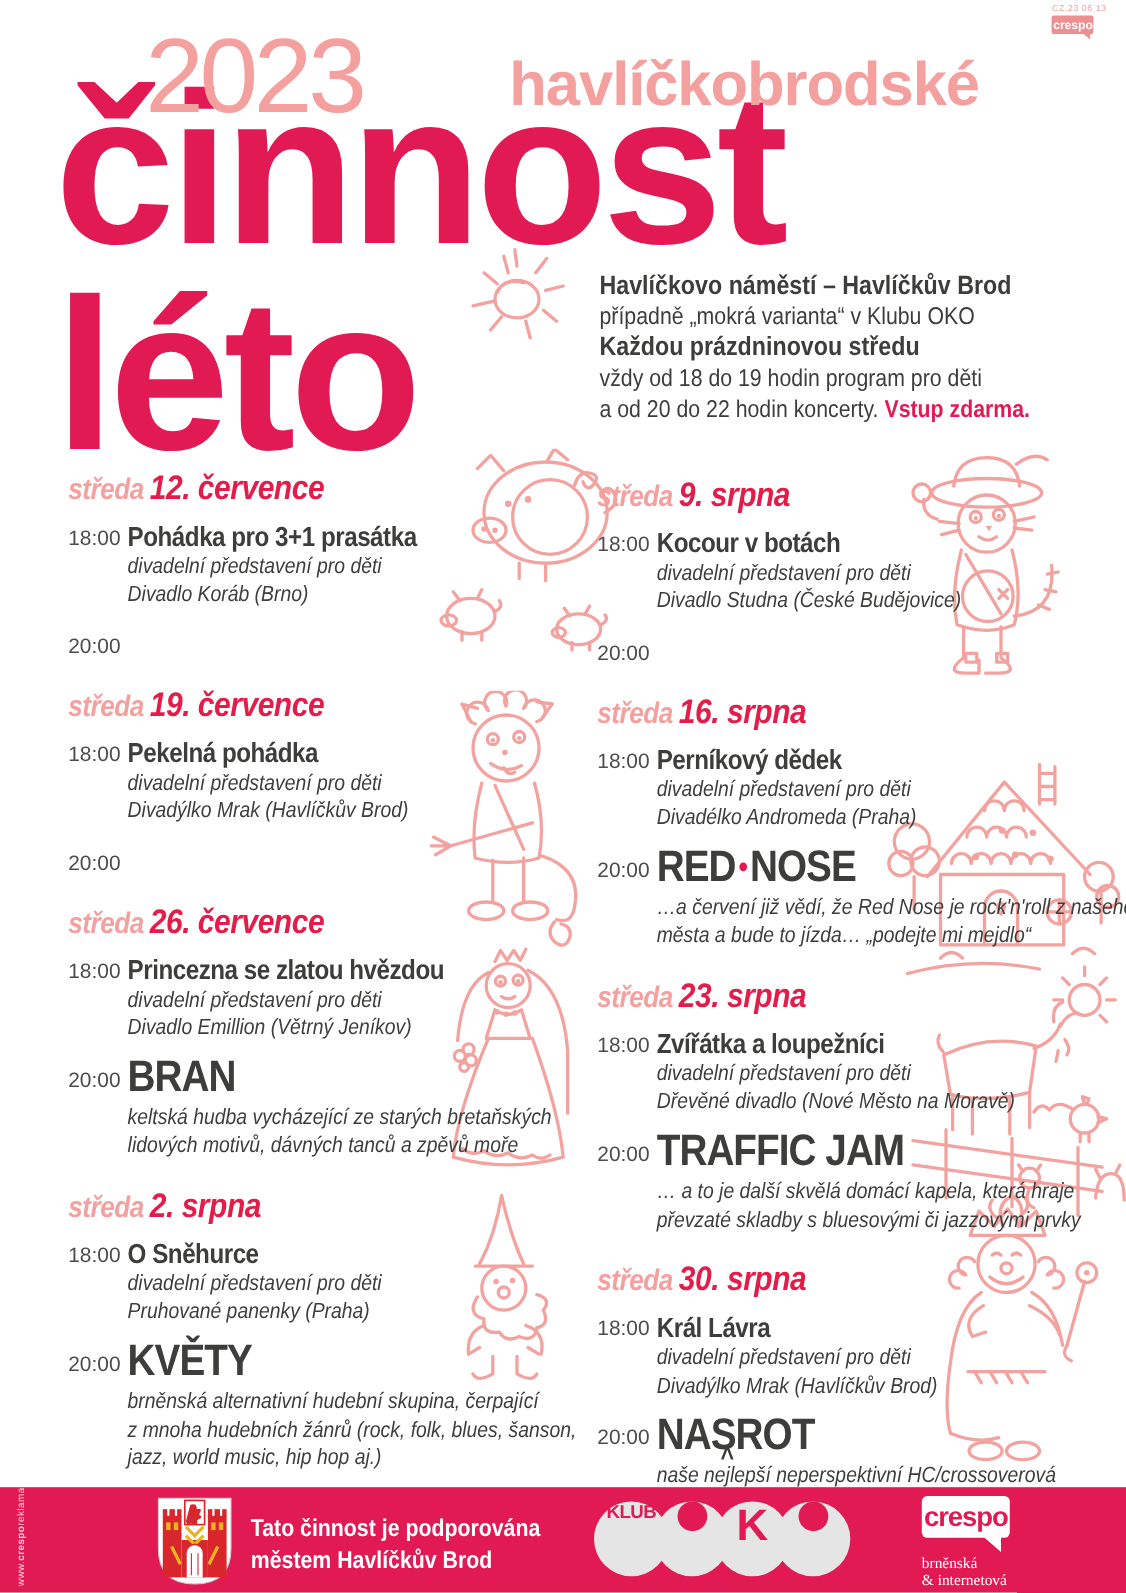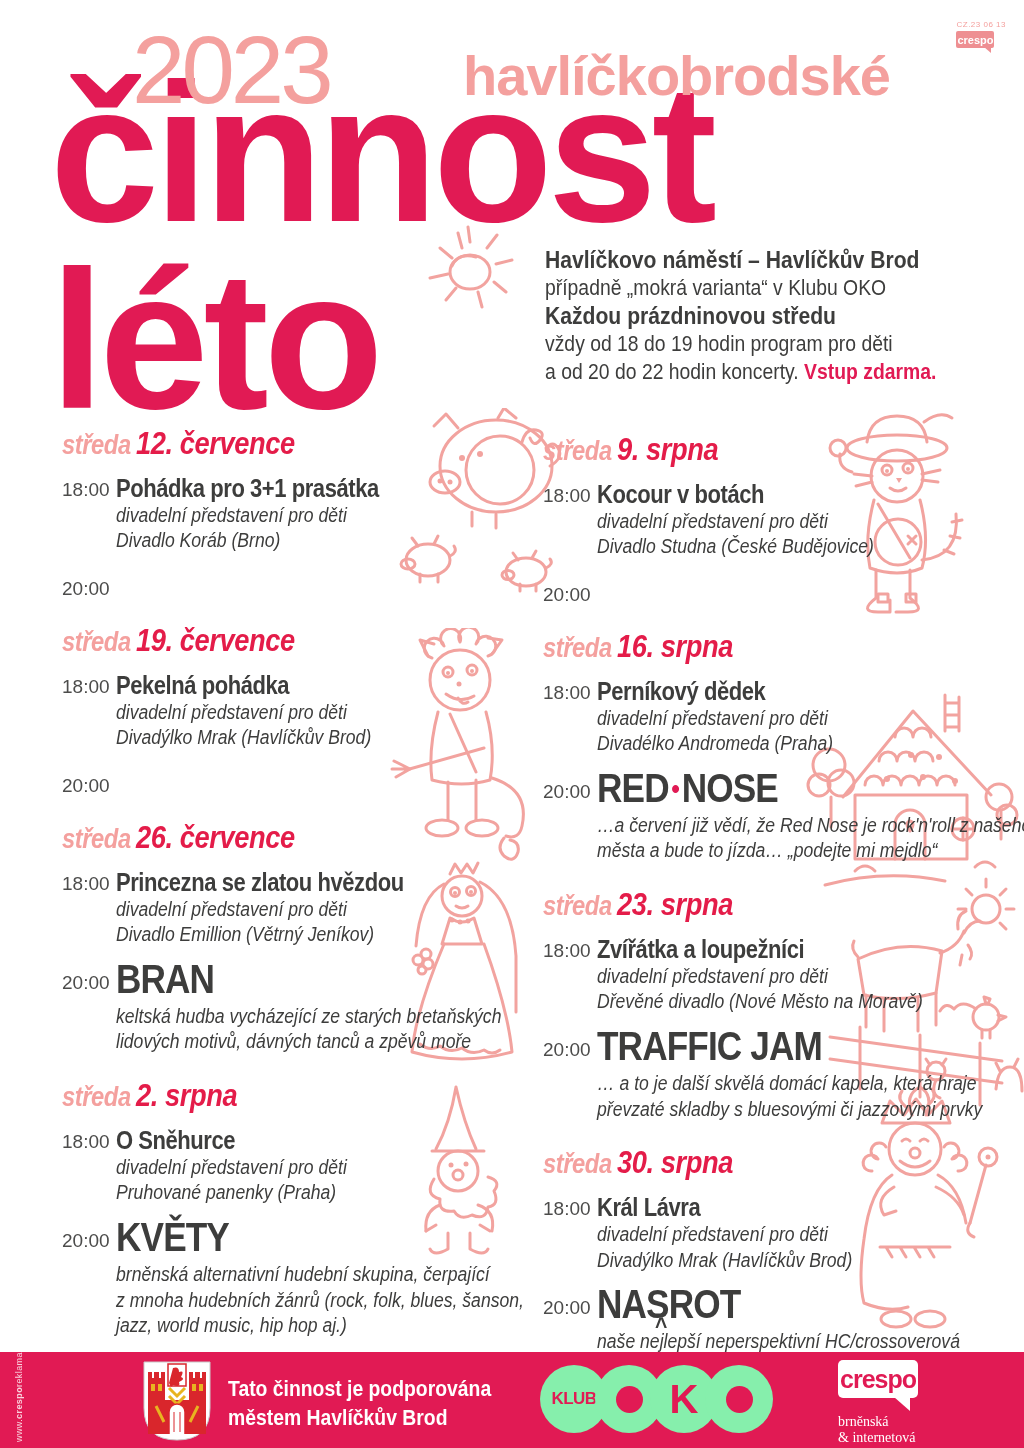--- a/index.html
+++ b/index.html
@@ -48,35 +48,35 @@
   svg.doodle .f{fill:var(--doodle);stroke:none}
 
   
   .footer{position:absolute;left:0;top:1352px;width:1024px;height:96px;background:var(--primary);z-index:3}
   .side-url{position:absolute;left:24px;bottom:6px;transform:rotate(-90deg);transform-origin:left bottom;
         font-size:9px;color:rgba(255,255,255,.8);letter-spacing:.4px;white-space:nowrap}
   .side-url .sb{font-weight:bold}
   .coa{position:absolute;left:142px;top:8px}
   .support{position:absolute;left:228px;top:22px;color:#ffffff;font-weight:bold;font-size:22px;line-height:29px}
   .klub{position:absolute;left:540px;top:13px;display:flex;align-items:center}
-  .oko-c{width:68px;height:68px;border-radius:50%;background:#86efac;display:flex;align-items:center;
+  .oko-c{width:68px;height:68px;border-radius:50%;background:#e5e5e5;display:flex;
         justify-content:center;margin-right:-13px}
   .oko-c .eye{width:27px;height:27px;border-radius:50%;background:var(--primary)}
   .oko-c .klub-word{color:var(--primary);font-weight:bold;font-size:17px;letter-spacing:-.5px}
   .oko-c .oko-k{color:var(--primary);font-weight:bold;font-size:40px}
   .crespo{position:absolute;left:838px;top:8px}
   .bubble{position:relative;background:#fff;border-radius:5px;width:80px;height:38px;display:flex;
         align-items:center;justify-content:center}
   .bubble span{color:var(--primary);font-weight:bold;font-size:25px;letter-spacing:-1px}
   .bubble:after{content:"";position:absolute;right:8px;bottom:-13px;border-style:solid;
         border-width:14px 0 0 16px;border-color:#fff transparent transparent transparent}
   .crespo-sub{margin-top:16px;color:#fff;font-family:"Liberation Serif",serif;font-size:14px;line-height:16px}
 
   
-  .printmark{position:absolute;right:18px;top:20px;z-index:3;text-align:center}
+  .printmark{position:absolute;right:18px;top:3px;z-index:3;text-align:center}
   .printcode{font-size:8px;color:var(--salmon);letter-spacing:.5px}
   .minibubble{position:relative;margin-top:2px;width:38px;height:17px;background:#ee8f92;border-radius:2px;
         display:flex;align-items:center;justify-content:center}
   .minibubble span{color:#fff;font-weight:bold;font-size:11px}
   .minibubble:after{content:"";position:absolute;right:3px;bottom:-5px;border-style:solid;
         border-width:6px 0 0 7px;border-color:#ee8f92 transparent transparent transparent}
 </style>
 </head>
 <body>
 

